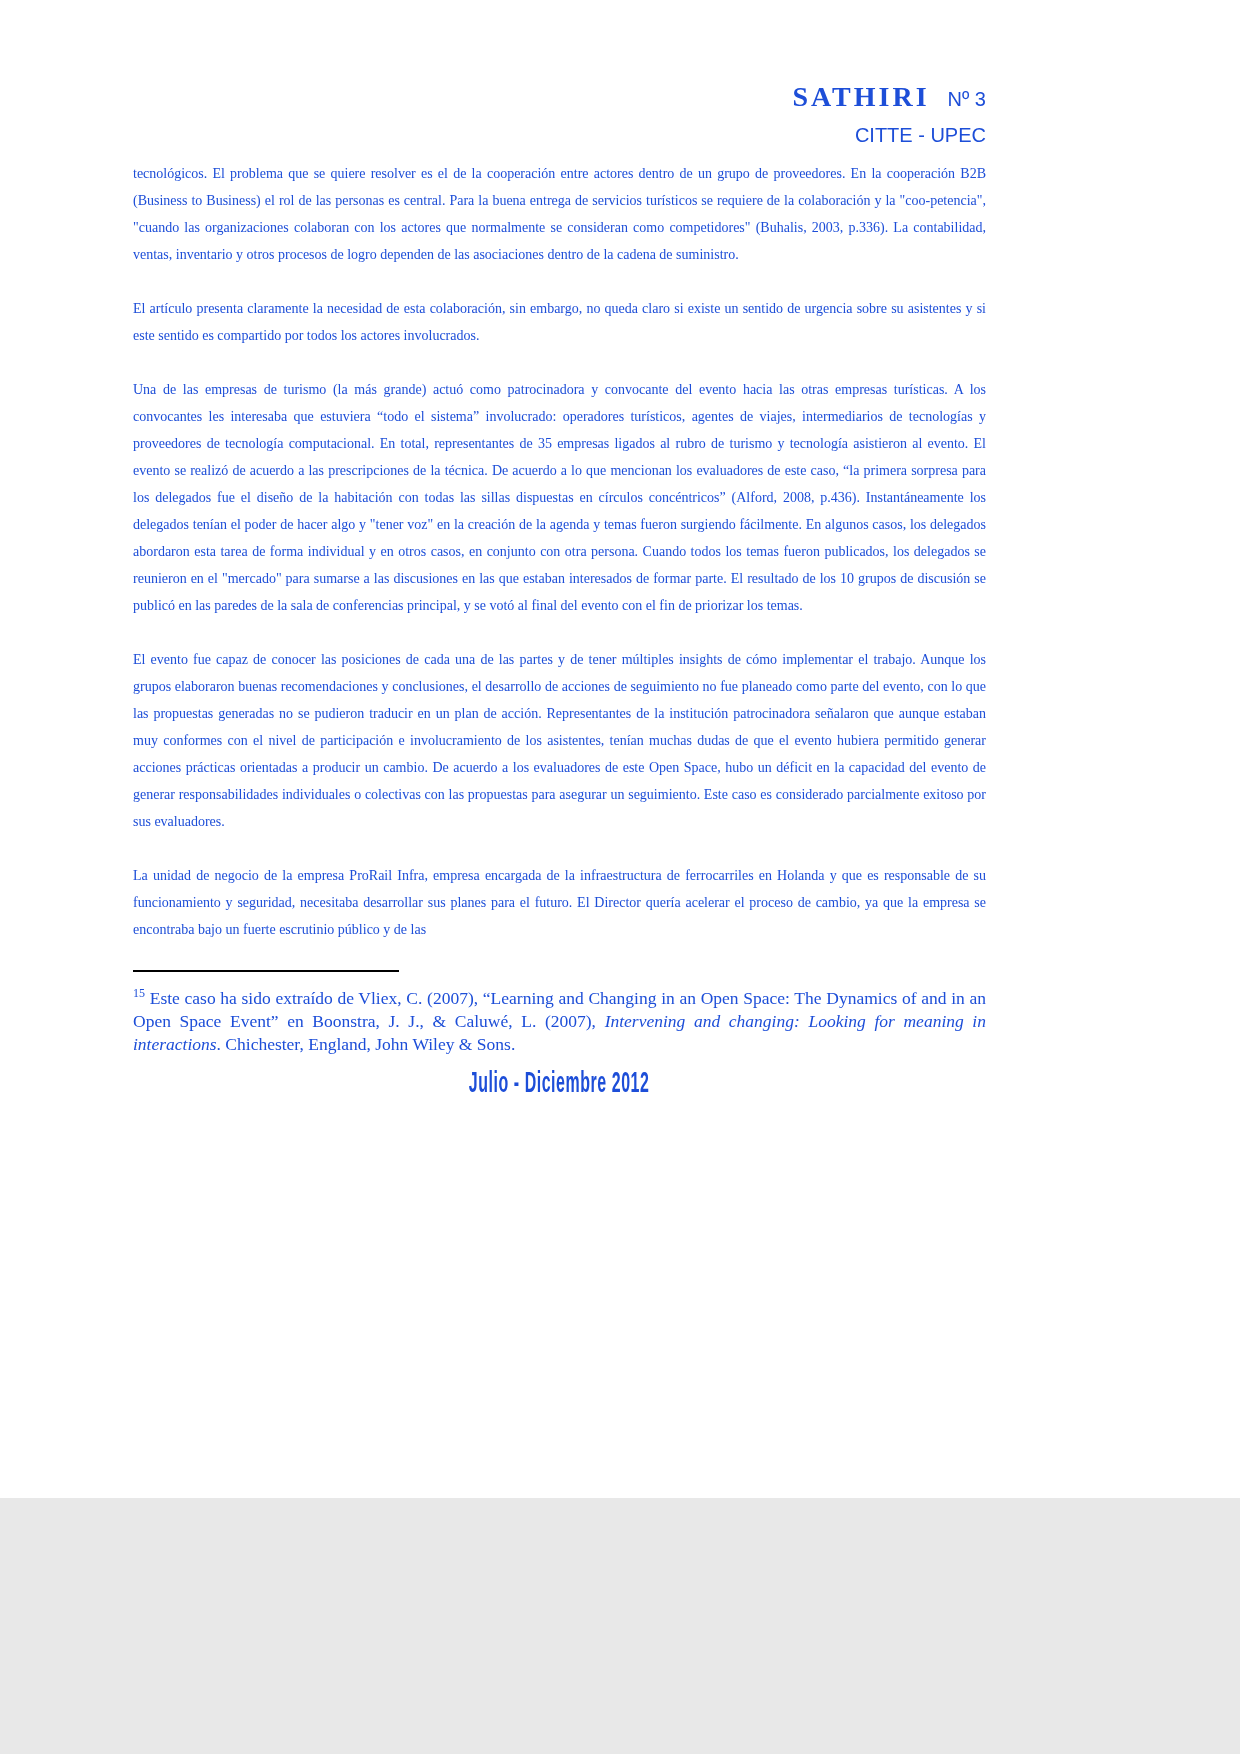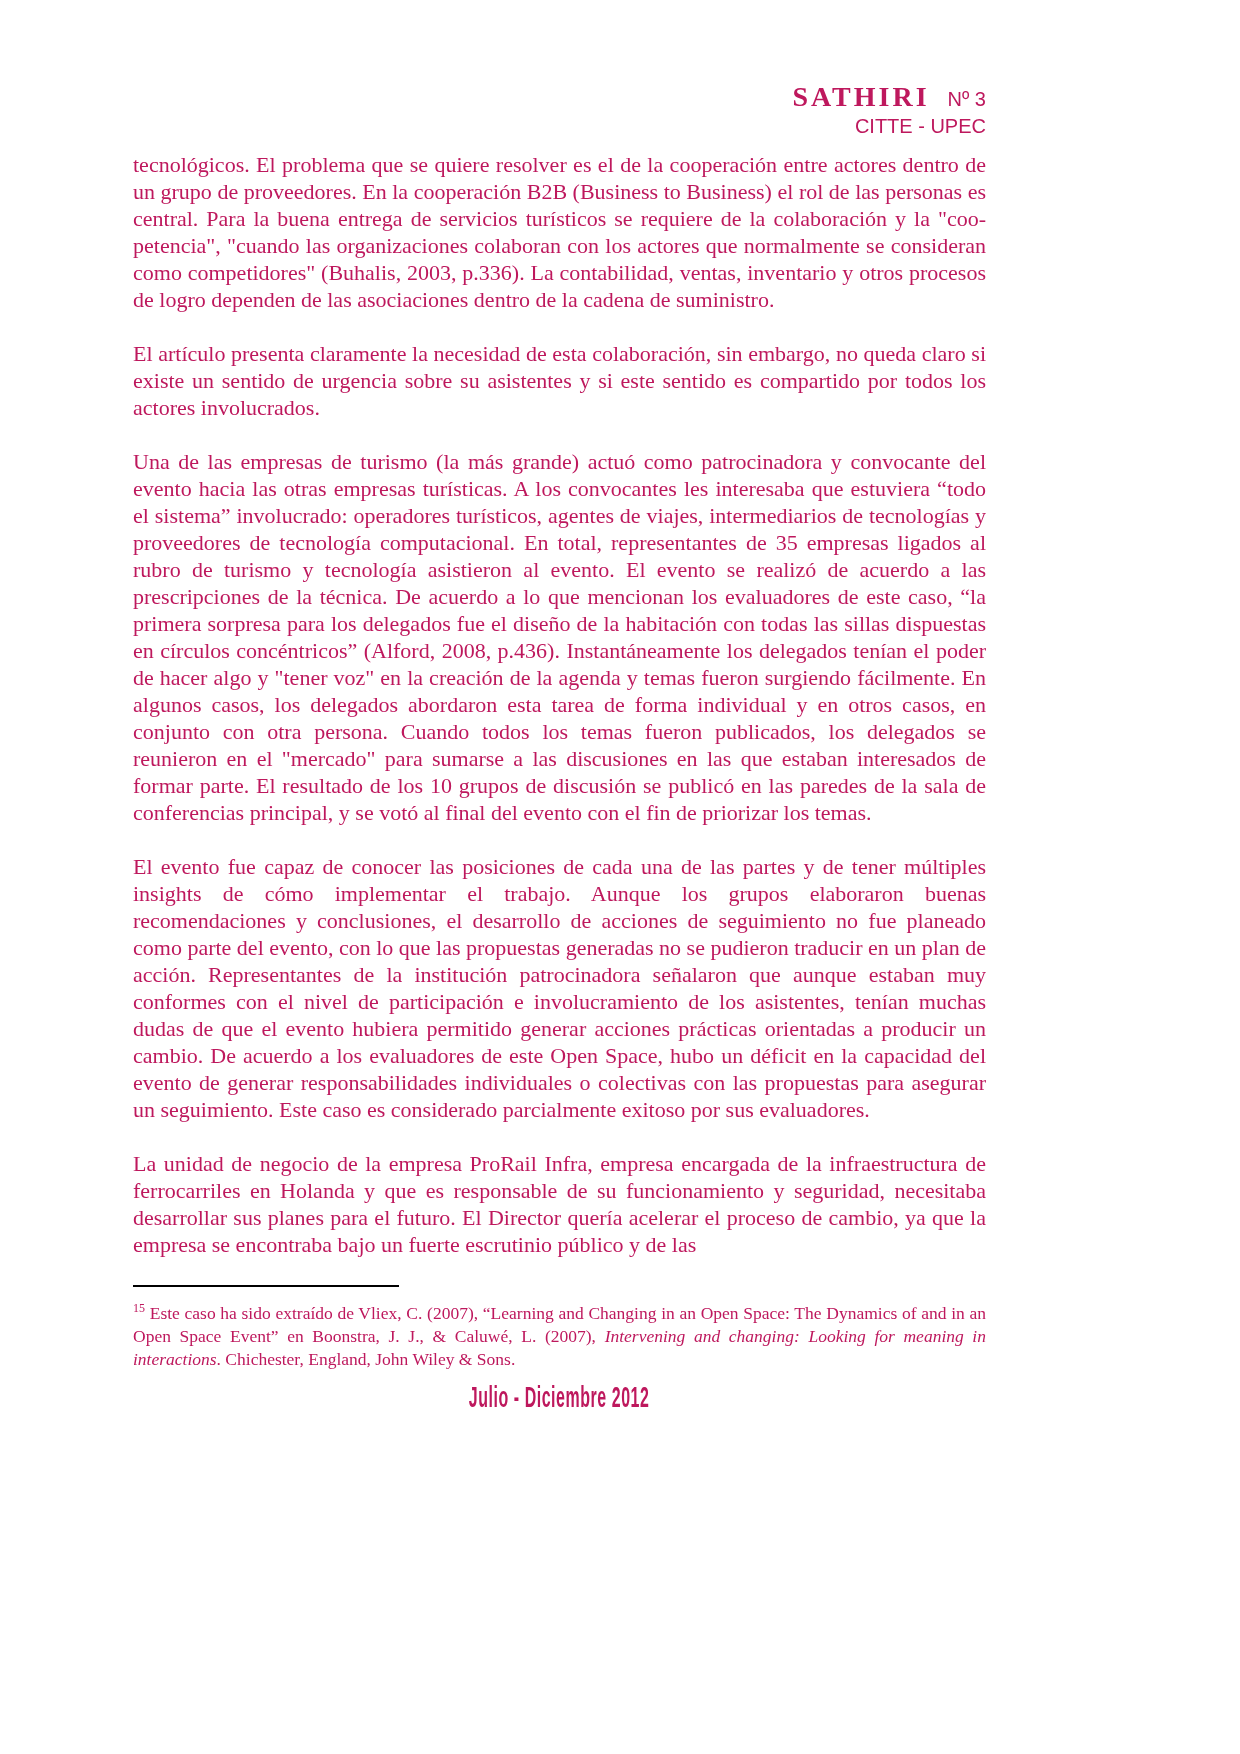--- a/index.html
+++ b/index.html
@@ -1,22 +1,22 @@
 <!DOCTYPE html>
 <html lang="es"><head>
 <meta charset="utf-8">
 <style>
   html, body { margin: 0; padding: 0; background: #e8e8e8; }
   .page {
     position: relative;
     width: 1240px;
-    height: 1754px;
+    height: 1498px;
     margin: 0 auto;
     background: #ffffff;
-    color: #be185d;
+    color: #1d4ed8;
     font-family: "Liberation Serif", "DejaVu Serif", serif;
     overflow: hidden;
     box-sizing: border-box;
   }
   .content {
     position: absolute;
     left: 133px;
     top: 82px;
     width: 853px;
   }
@@ -33,24 +33,24 @@
     letter-spacing: 3px;
   }
   .journal-issue {
     font-family: "Liberation Sans", "DejaVu Sans", sans-serif;
     font-size: 20px;
     margin-left: 14px;
   }
   .institution {
     font-family: "Liberation Sans", "DejaVu Sans", sans-serif;
     font-size: 20px;
-    margin-top: 2px;
+    margin-top: 11px;
   }
   .body-text p {
-    font-size: 22px;
+    font-size: 14px;
     line-height: 27px;
     text-align: justify;
     margin: 7px 0 27px 0;
   }
   .section-heading {
     font-size: 21.5px;
     font-weight: 700;
     margin: 40px 0 40px 0;
   }
   .section-heading sup { font-size: 14px; font-weight: 700; }

